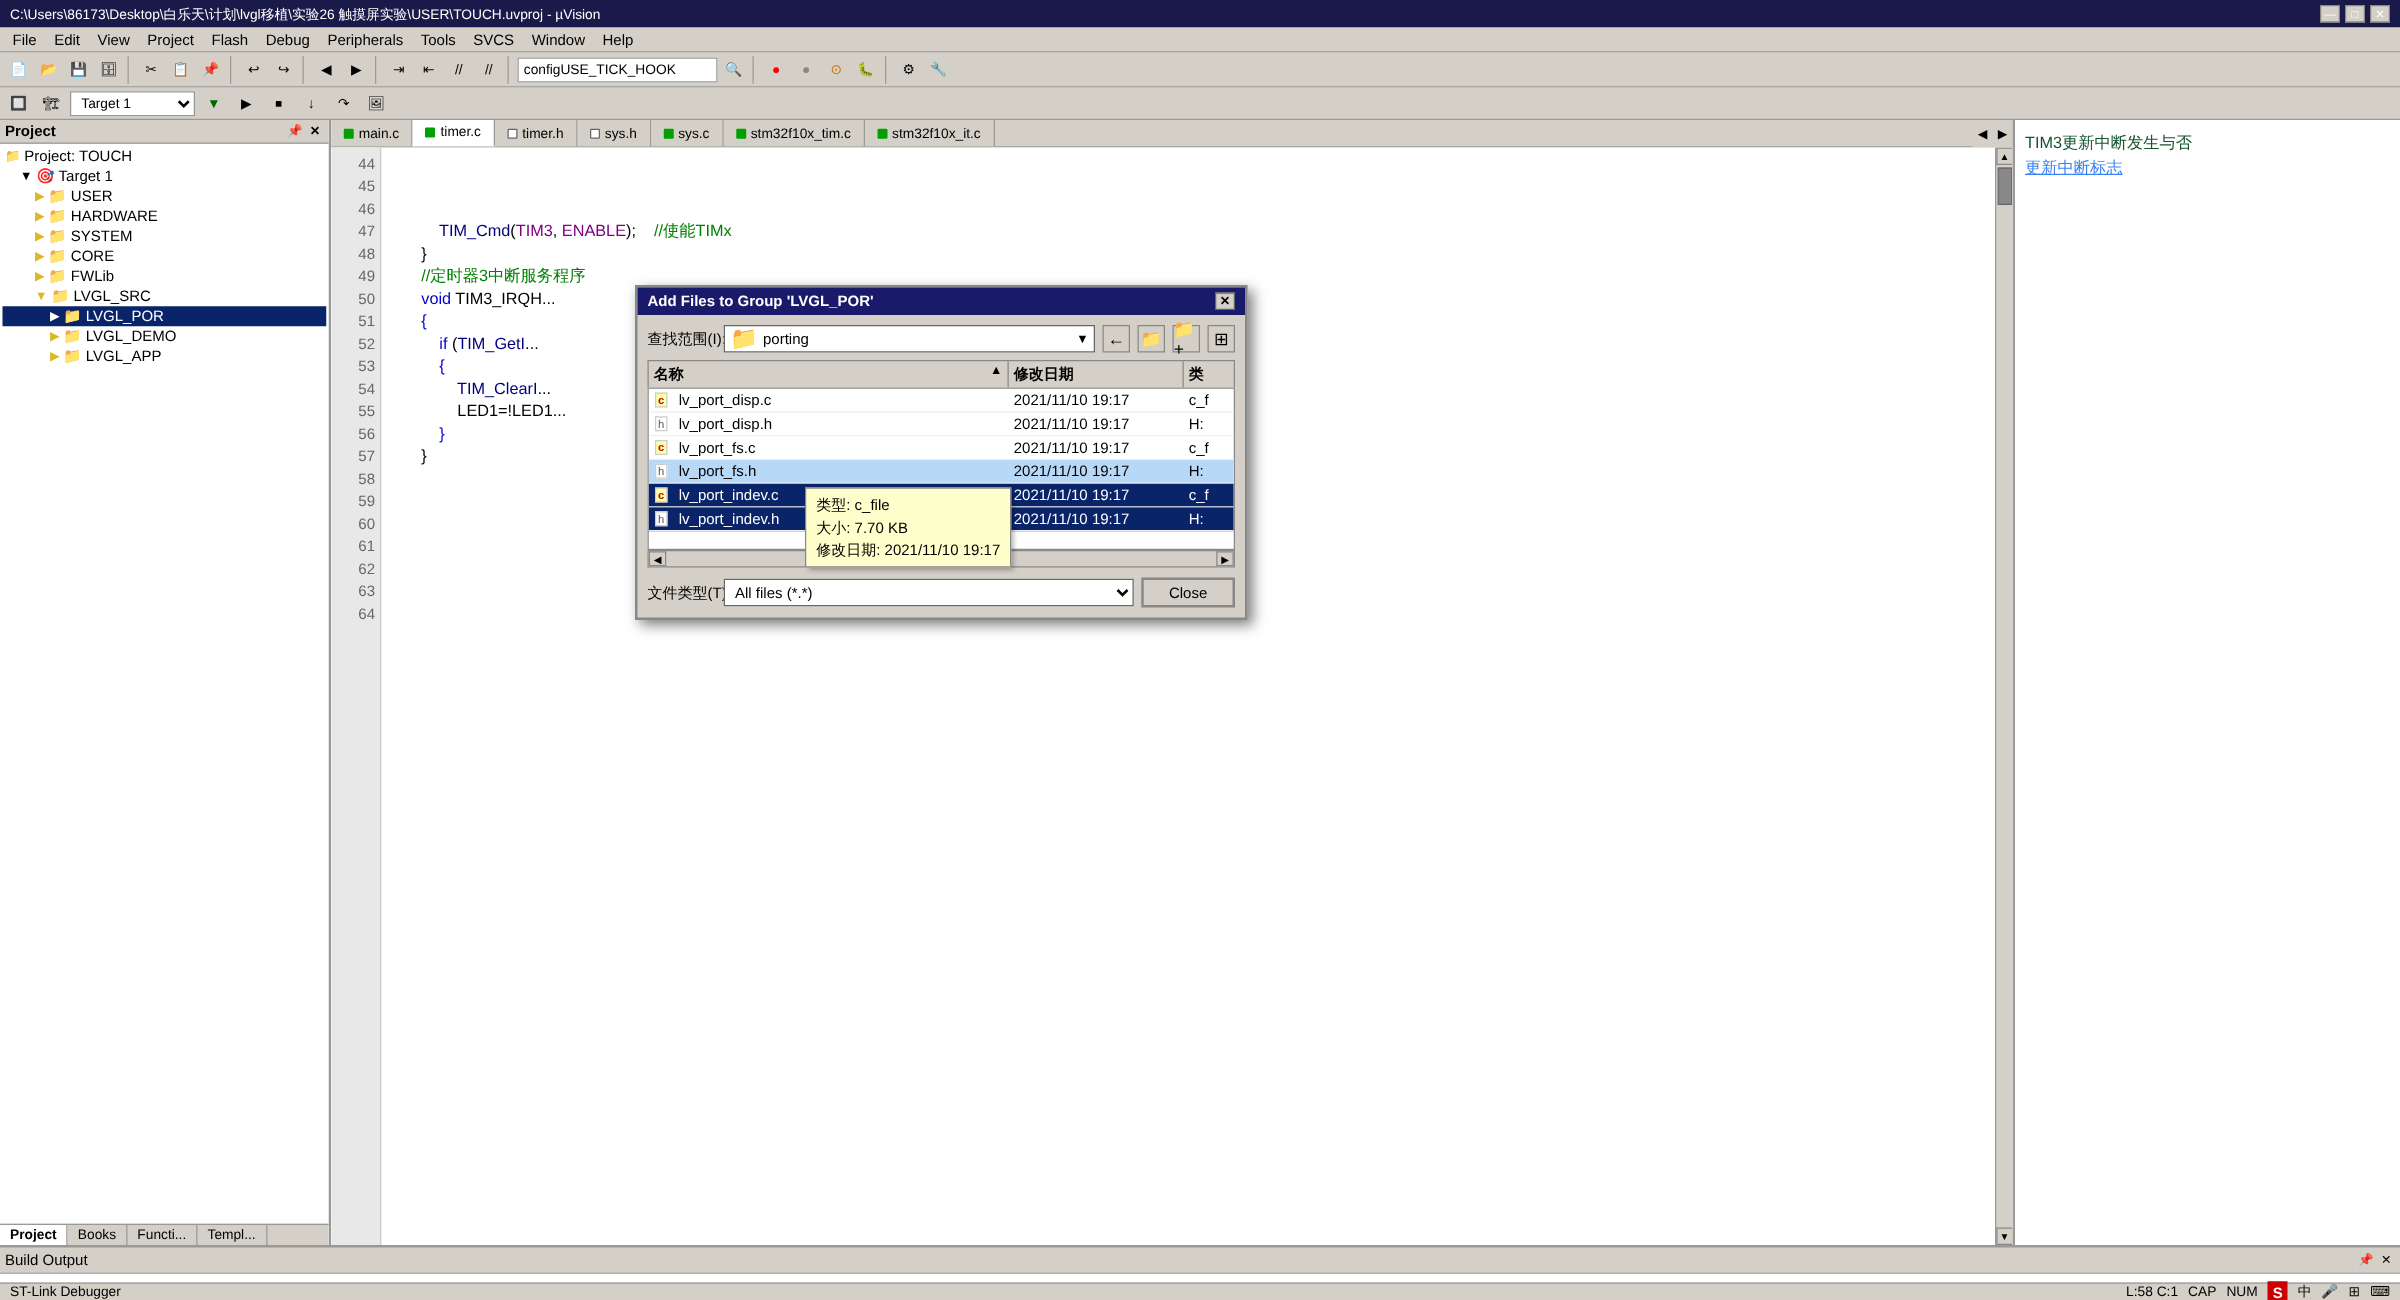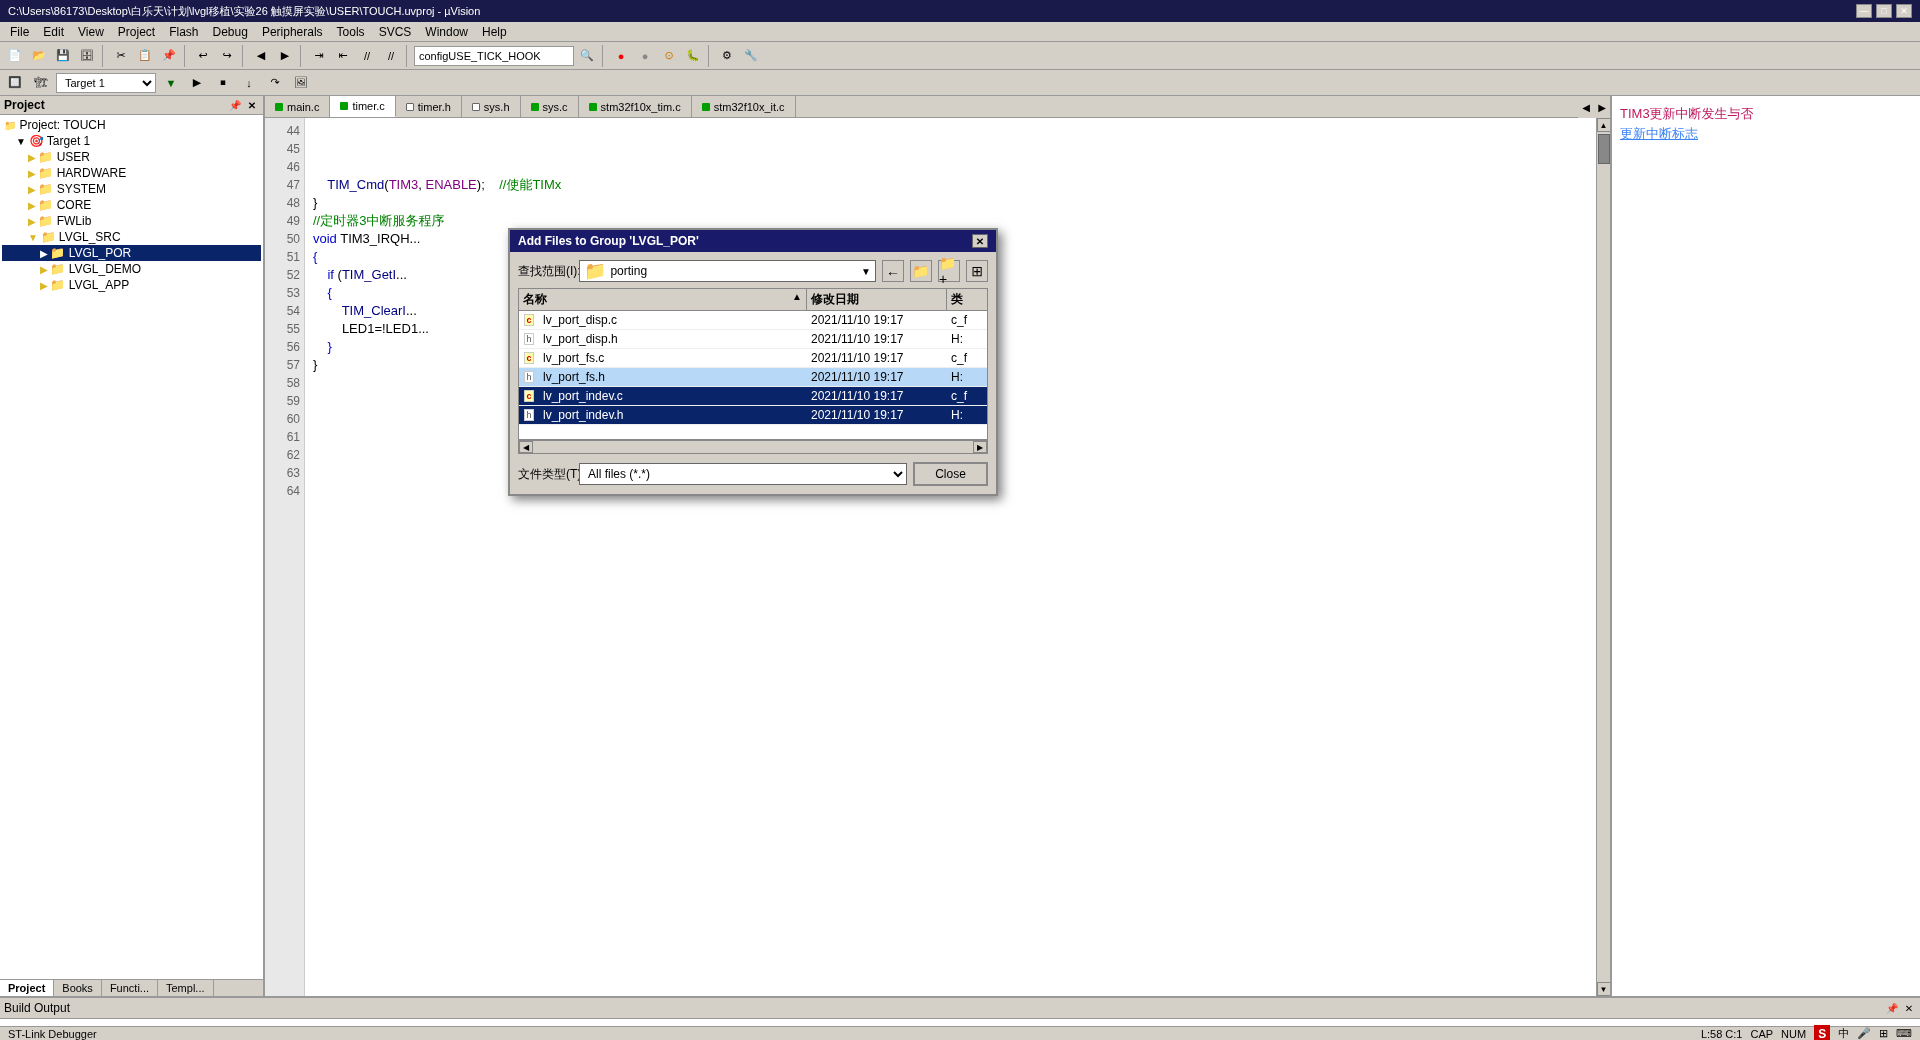--- a/index.html
+++ b/index.html
@@ -167,20 +167,21 @@
       flex: 1;
       background: white;
       overflow: hidden;
       position: relative;
       font-family: 'Courier New', monospace;
       font-size: 13px;
     }
     .code-lines {
       display: flex;
       height: 100%;
+      gap: 24px;
     }
     .line-numbers {
       background: #e8e8e8;
       border-right: 1px solid #ccc;
       padding: 4px 4px;
       text-align: right;
       color: #666;
       min-width: 40px;
       font-size: 12px;
       line-height: 18px;
@@ -660,21 +661,21 @@
             <div class="scroll-thumb"></div>
           </div>
           <div class="scroll-arrow">▼</div>
         </div>
       </div>
     </div>
   </div>
 
   <div class="right-panel">
     <div class="right-text">
-      <span style="color:#be185d;">TIM3更新中断发生与否</span>
+      <span style="color:#14532d;">TIM3更新中断发生与否</span>
     </div>
     <div class="right-text">
       <span style="color:#3b82f6;text-decoration:underline;">更新中断标志</span>
     </div>
   </div>
 
 </div>
 
 <div class="build-output">
   <span>Build Output</span>
@@ -802,13 +803,18 @@
         <select class="dialog-select">
           <option>All files (*.*)</option>
         </select>
         <div class="dialog-btn">
           <span>Close</span>
         </div>
       </div>
     </div>
   </div>
 
+  <div class="tooltip-box">
+    <div class="tooltip-row">类型: c_file</div>
+    <div class="tooltip-row">大小: 7.70 KB</div>
+    <div class="tooltip-row">修改日期: 2021/11/10 19:17</div>
+  </div>
 </div>
 
 </body></html>

